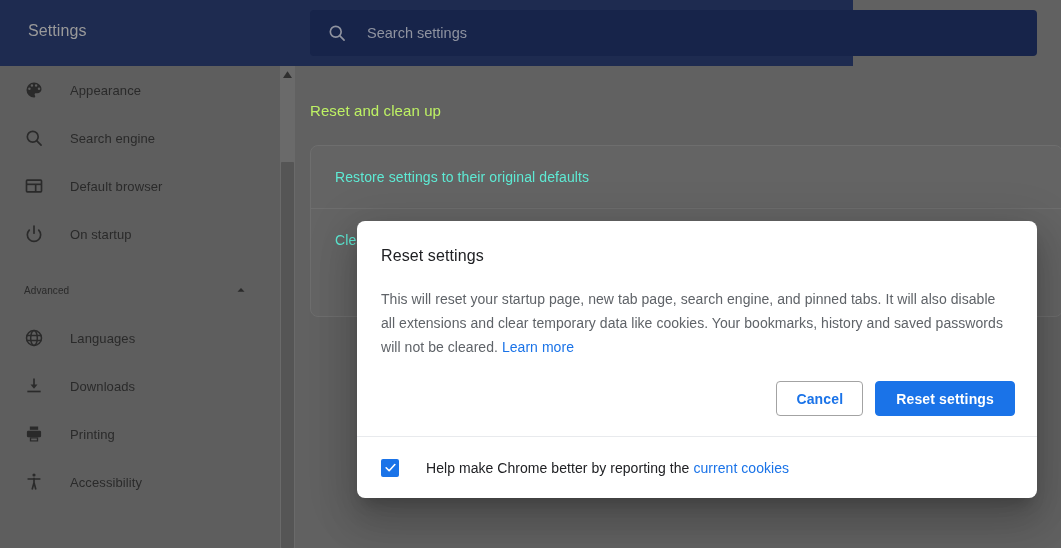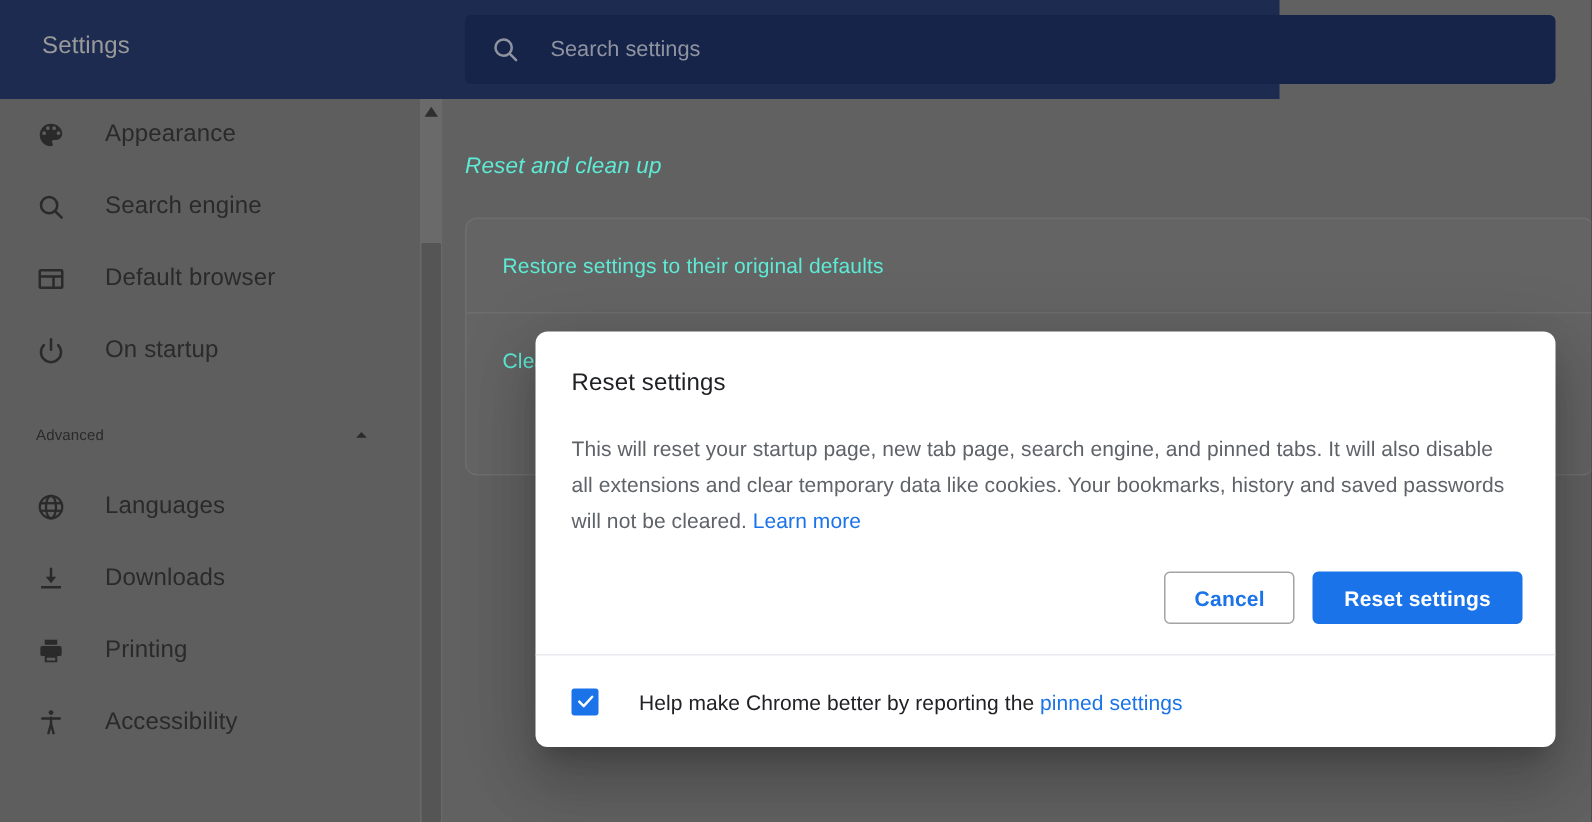--- a/index.html
+++ b/index.html
@@ -95,21 +95,21 @@
   }
   .nav-icon {
     width: 20px;
     height: 20px;
     flex: 0 0 auto;
     margin-right: 26px;
     display: block;
   }
   .nav-icon svg { display: block; }
   .nav-label {
-    font-size: 16px;
+    font-size: 13px;
     color: #2a2a2a;
     letter-spacing: .1px;
   }
 
   .nav-group-header {
     height: 48px;
     display: flex;
     align-items: center;
     padding: 0 24px 0 24px;
     box-sizing: border-box;
@@ -164,23 +164,22 @@
     top: 66px;
     right: 0;
     bottom: 0;
     background: #616161;
   }
   .section-title {
     position: absolute;
     left: 15px;
     top: 36px;
     font-size: 15px;
-    color: #5eead4;
-    letter-spacing: .1px;
-    font-style: italic;
+    color: #bef264;
+    letter-spacing: .1px;
   }
   .card {
     position: absolute;
     left: 15px;
     top: 79px;
     right: -2px;
     height: 172px;
     background: #646464;
     border: 1px solid #6e6e6e;
     border-radius: 8px;
@@ -459,18 +458,18 @@
     </div>
 
     <div class="dialog-footer">
       <span class="checkbox">
         <span>
           <svg width="13" height="13" viewBox="0 0 24 24" fill="none" stroke="#ffffff" stroke-width="3" stroke-linecap="round" stroke-linejoin="round">
             <polyline points="4,12.5 9.5,18 20,6.5"></polyline>
           </svg>
         </span>
       </span>
-      <span class="footer-text"><span>Help make Chrome better by reporting the </span><a class="link" href="#">pinned settings</a></span>
+      <span class="footer-text"><span>Help make Chrome better by reporting the </span><a class="link" href="#">current cookies</a></span>
     </div>
 
   </div>
 
 </div>
 
 </body></html>

